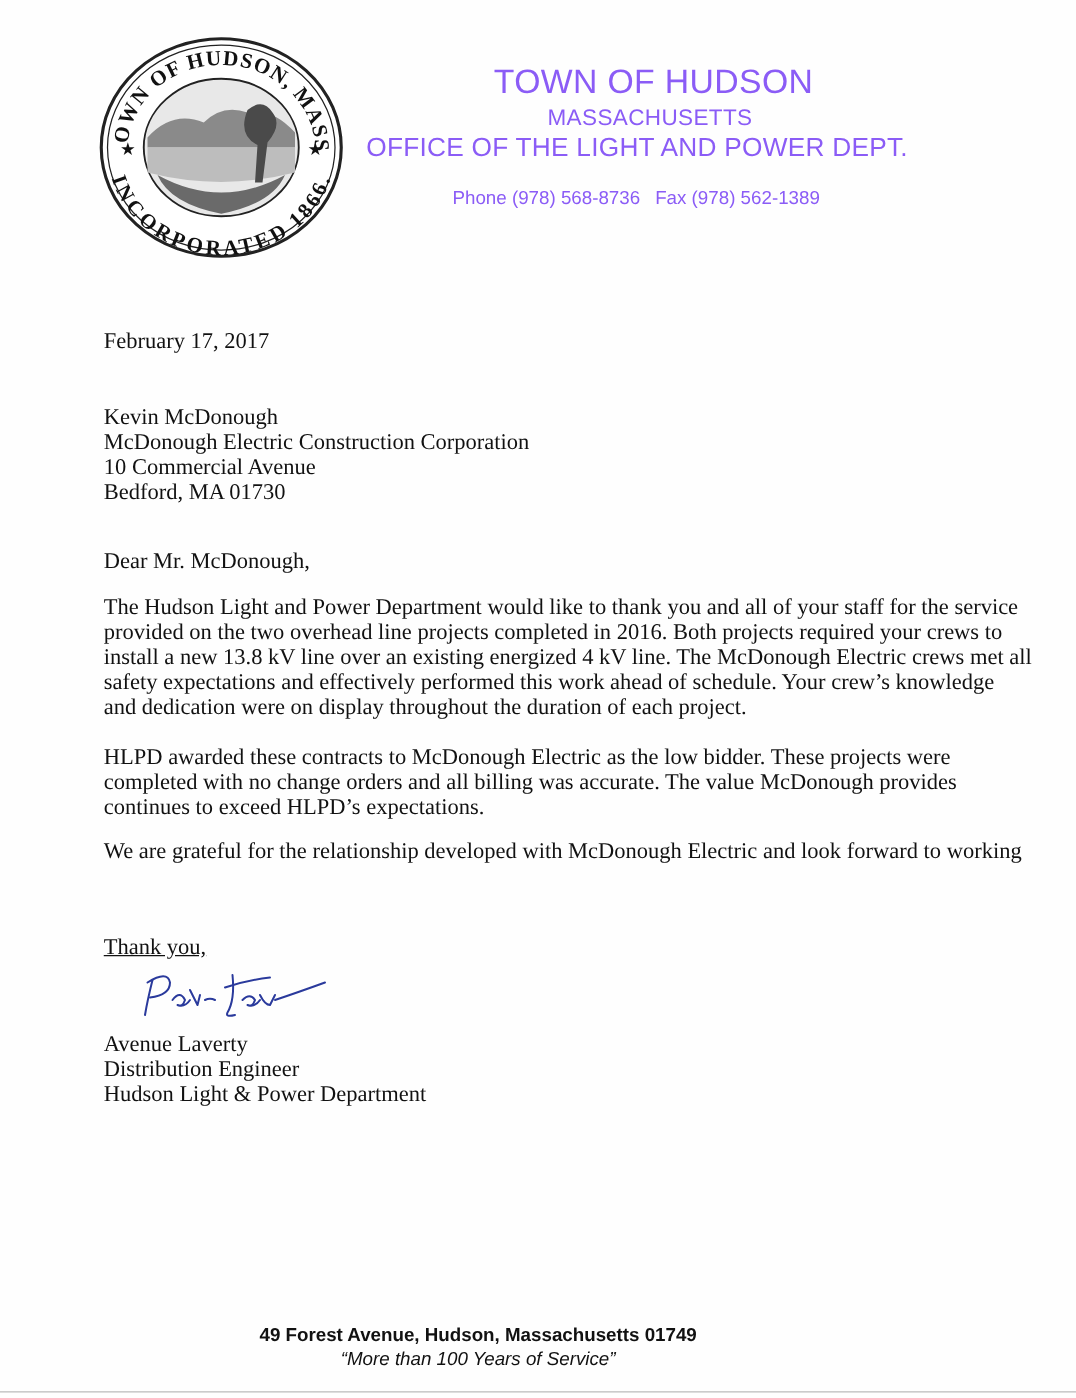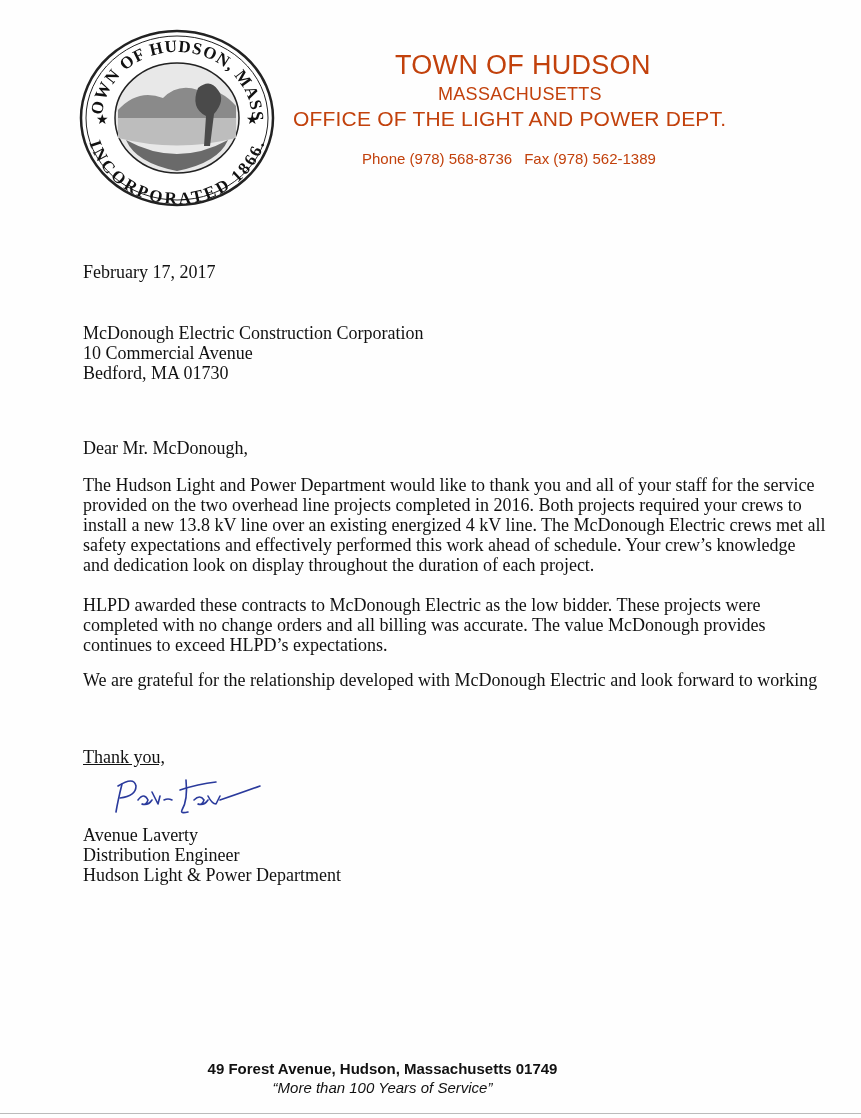--- a/index.html
+++ b/index.html
@@ -2,21 +2,21 @@
 <html><head>
   <meta charset="utf-8">
   <style>
     html, body { margin: 0; padding: 0; background: #ffffff; }
     body { width: 861px; height: 1118px; position: relative; overflow: hidden; }
     .page { position: absolute; left: 0; top: 0; width: 861px; height: 1118px; background: #fefefe; }
 
     .seal { position: absolute; left: 78px; top: 28px; width: 198px; height: 180px; }
     .seal svg { width: 100%; height: 100%; }
 
-    .lh { position: absolute; font-family: "Liberation Sans", sans-serif; color: #c2410c; text-align: center; white-space: nowrap; }
+    .lh { position: absolute; font-family: "Liberation Sans", sans-serif; color: #8b5cf6; text-align: center; white-space: nowrap; }
     .lh-town { left: 395px; top: 50px; font-size: 27px; letter-spacing: 0.3px; }
     .lh-state { left: 438px; top: 84px; font-size: 18px; letter-spacing: 0.3px; }
     .lh-office { left: 293px; top: 107px; font-size: 21px; letter-spacing: 0.2px; }
     .lh-phone { left: 362px; top: 150px; font-size: 15px; }
     .lh-phone .sep { display: inline-block; width: 12px; }
 
     .serif { font-family: "Liberation Serif", serif; color: #111; font-size: 18px; line-height: 20px; }
     .date { position: absolute; left: 83px; top: 262px; }
     .addr { position: absolute; left: 83px; top: 323px; }
     .addr div { height: 20px; }
@@ -68,33 +68,34 @@
   <div class="lh lh-town">TOWN OF HUDSON</div>
   <div class="lh lh-state">MASSACHUSETTS</div>
   <div class="lh lh-office">OFFICE OF THE LIGHT AND POWER DEPT.</div>
   <div class="lh lh-phone">
     <span>Phone (978) 568-8736</span><span class="sep"></span><span>Fax (978) 562-1389</span>
   </div>
 
   <div class="serif date">February 17, 2017</div>
 
   <div class="serif addr">
+    <div>Kevin McDonough</div>
     <div>McDonough Electric Construction Corporation</div>
     <div>10 Commercial Avenue</div>
     <div>Bedford, MA 01730</div>
   </div>
 
   <div class="serif salutation">Dear Mr. McDonough,</div>
 
   <div class="serif para p1">
     <div>The Hudson Light and Power Department would like to thank you and all of your staff for the service</div>
     <div>provided on the two overhead line projects completed in 2016. Both projects required your crews to</div>
     <div>install a new 13.8 kV line over an existing energized 4 kV line. The McDonough Electric crews met all</div>
     <div>safety expectations and effectively performed this work ahead of schedule. Your crew’s knowledge</div>
-    <div>and dedication look on display throughout the duration of each project.</div>
+    <div>and dedication were on display throughout the duration of each project.</div>
   </div>
 
   <div class="serif para p2">
     <div>HLPD awarded these contracts to McDonough Electric as the low bidder. These projects were</div>
     <div>completed with no change orders and all billing was accurate. The value McDonough provides</div>
     <div>continues to exceed HLPD’s expectations.</div>
   </div>
 
   <div class="serif para p3">
     <div>We are grateful for the relationship developed with McDonough Electric and look forward to working</div>

